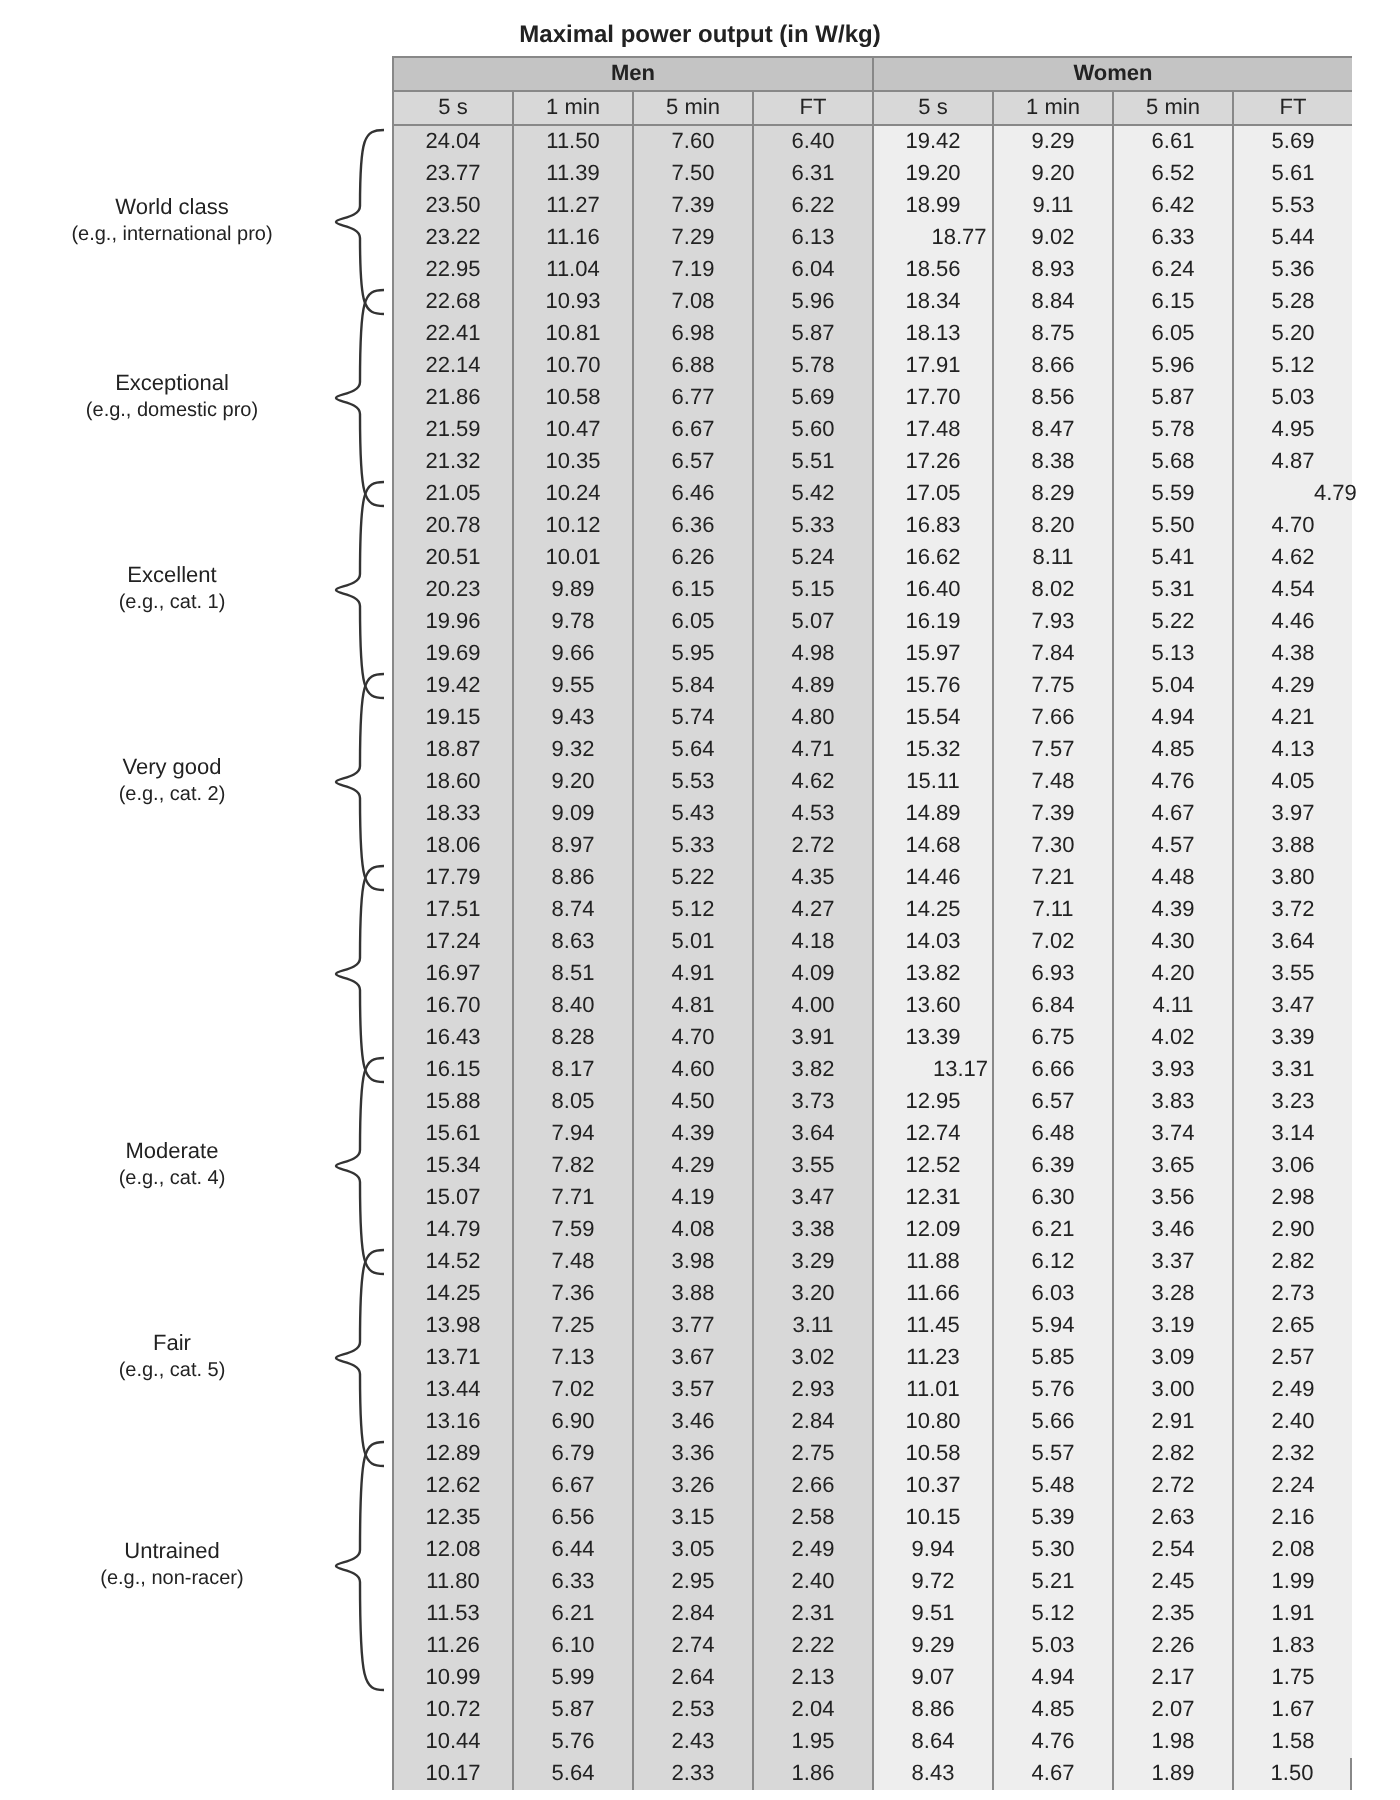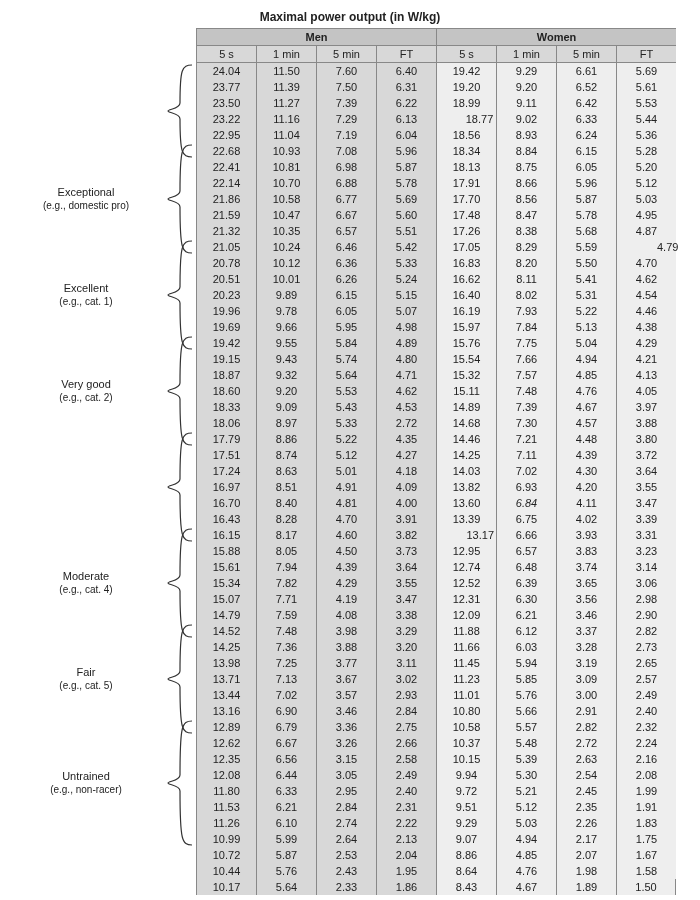--- a/index.html
+++ b/index.html
@@ -112,20 +112,24 @@
       <div class="gend" style="grid-column:7 / span 4">Women</div>
       <div class="blank" style="grid-column:1 / span 2; height:16px"></div>
       <div class="colhdr">5 s</div>
       <div class="colhdr">1 min</div>
       <div class="colhdr">5 min</div>
       <div class="colhdr">FT</div>
       <div class="colhdr">5 s</div>
       <div class="colhdr">1 min</div>
       <div class="colhdr">5 min</div>
       <div class="colhdr">FT</div>
+      <div class="lbl" style="grid-area: 3 / 1 / span 6;">
+        <div>World class</div>
+        <div class="sub">(e.g., international pro)</div>
+      </div>
       <div class="brace" style="grid-area: 3 / 2 / span 6;">
         <svg viewBox="0 0 32 96" preserveAspectRatio="none">
           <path d="M 28 2 C 18 2, 16 6, 16 40 C 16 46, 4 46, 4 48 C 4 50, 16 50, 16 56 C 16 90, 18 94, 28 94"></path>
         </svg>
       </div>
       <div class="lbl" style="grid-area: 8 / 1 / span 7;">
         <div>Exceptional</div>
         <div class="sub">(e.g., domestic pro)</div>
       </div>
       <div class="brace" style="grid-area: 8 / 2 / span 7;">
@@ -397,21 +401,21 @@
       <div class="cell men" style="grid-area: 29 / 6;">4.09</div>
       <div class="cell women" style="grid-area: 29 / 7;">13.82</div>
       <div class="cell women" style="grid-area: 29 / 8;">6.93</div>
       <div class="cell women" style="grid-area: 29 / 9;">4.20</div>
       <div class="cell women" style="grid-area: 29 / 10;">3.55</div>
       <div class="cell men" style="grid-area: 30 / 3; text-align: center;">16.70</div>
       <div class="cell men" style="grid-area: 30 / 4;">8.40</div>
       <div class="cell men" style="grid-area: 30 / 5;">4.81</div>
       <div class="cell men" style="grid-area: 30 / 6;">4.00</div>
       <div class="cell women" style="grid-area: 30 / 7;">13.60</div>
-      <div class="cell women" style="grid-area: 30 / 8; font-style: italic;">6.84</div>
+      <div class="cell women" style="grid-area: 30 / 8;">6.84</div>
       <div class="cell women" style="grid-area: 30 / 9;">4.11</div>
       <div class="cell women" style="grid-area: 30 / 10;">3.47</div>
       <div class="cell men" style="grid-area: 31 / 3;">16.43</div>
       <div class="cell men" style="grid-area: 31 / 4;">8.28</div>
       <div class="cell men" style="grid-area: 31 / 5;">4.70</div>
       <div class="cell men" style="grid-area: 31 / 6;">3.91</div>
       <div class="cell women" style="grid-area: 31 / 7;">13.39</div>
       <div class="cell women" style="grid-area: 31 / 8;">6.75</div>
       <div class="cell women" style="grid-area: 31 / 9;">4.02</div>
       <div class="cell women" style="grid-area: 31 / 10;">3.39</div>

